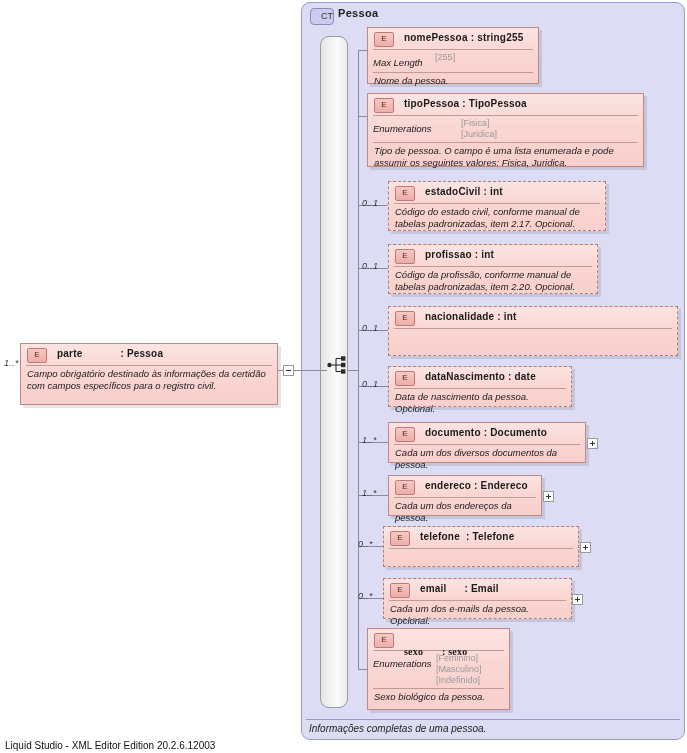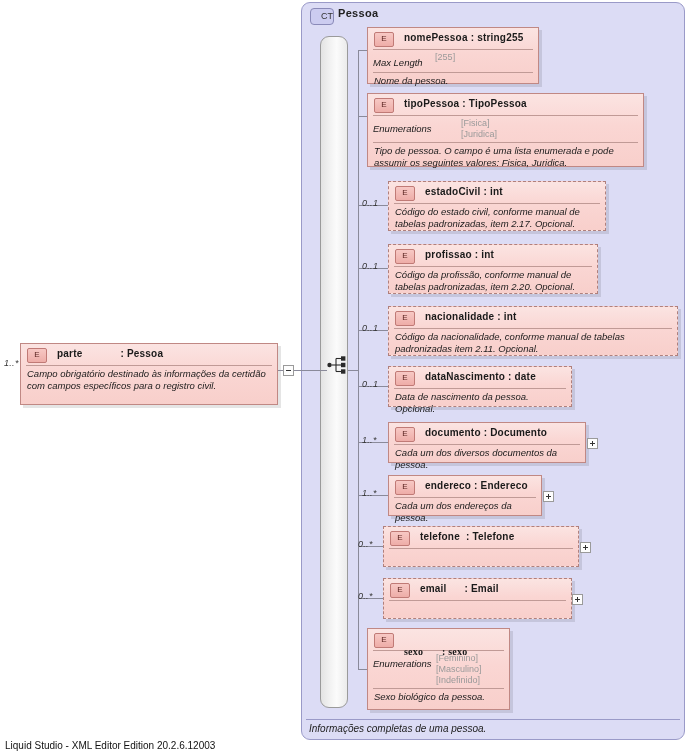--- a/index.html
+++ b/index.html
@@ -203,21 +203,20 @@
     <div class="desc">Código da profissão, conforme manual de tabelas padronizadas, item 2.20. Opcional.</div>
   </div>
 
   <div class="occ" style="left:362px;top:323px;">0..1</div>
   <div class="el optional shadowed" style="left:388px;top:306px;width:290px;height:50px;">
     <div class="hdr">
       <span class="ebadge">E</span>
       <span class="ename"><span>nacionalidade</span> <span>: int</span></span>
     </div>
     <div class="rule"></div>
-    <div class="desc">Código da nacionalidade, conforme manual de tabelas padronizadas item 2.11. Opcional.</div>
   </div>
 
   <div class="occ" style="left:362px;top:379px;">0..1</div>
   <div class="el optional shadowed" style="left:388px;top:366px;width:184px;height:41px;">
     <div class="hdr">
       <span class="ebadge">E</span>
       <span class="ename"><span>dataNascimento</span> <span>: date</span></span>
     </div>
     <div class="rule"></div>
     <div class="desc">Data de nascimento da pessoa. Opcional.</div>
@@ -255,20 +254,21 @@
   </div>
   <div class="tgl plus" style="left:580px;top:542px;"></div>
 
   <div class="occ" style="left:358px;top:591px;">0..*</div>
   <div class="el optional shadowed" style="left:383px;top:578px;width:189px;height:41px;">
     <div class="hdr">
       <span class="ebadge">E</span>
       <span class="ename"><span>email     </span> <span>: Email</span></span>
     </div>
     <div class="rule"></div>
+    <div class="desc">Cada um dos e-mails da pessoa. Opcional.</div>
   </div>
   <div class="tgl plus" style="left:572px;top:594px;"></div>
 
   <div class="el shadowed" style="left:367px;top:628px;width:143px;height:82px;">
     <div class="hdr">
       <span class="ebadge">E</span>
       <span class="ename mono"><span>sexo      </span> <span>: sexo</span></span>
     </div>
     <div class="rule"></div>
     <div class="facets">

